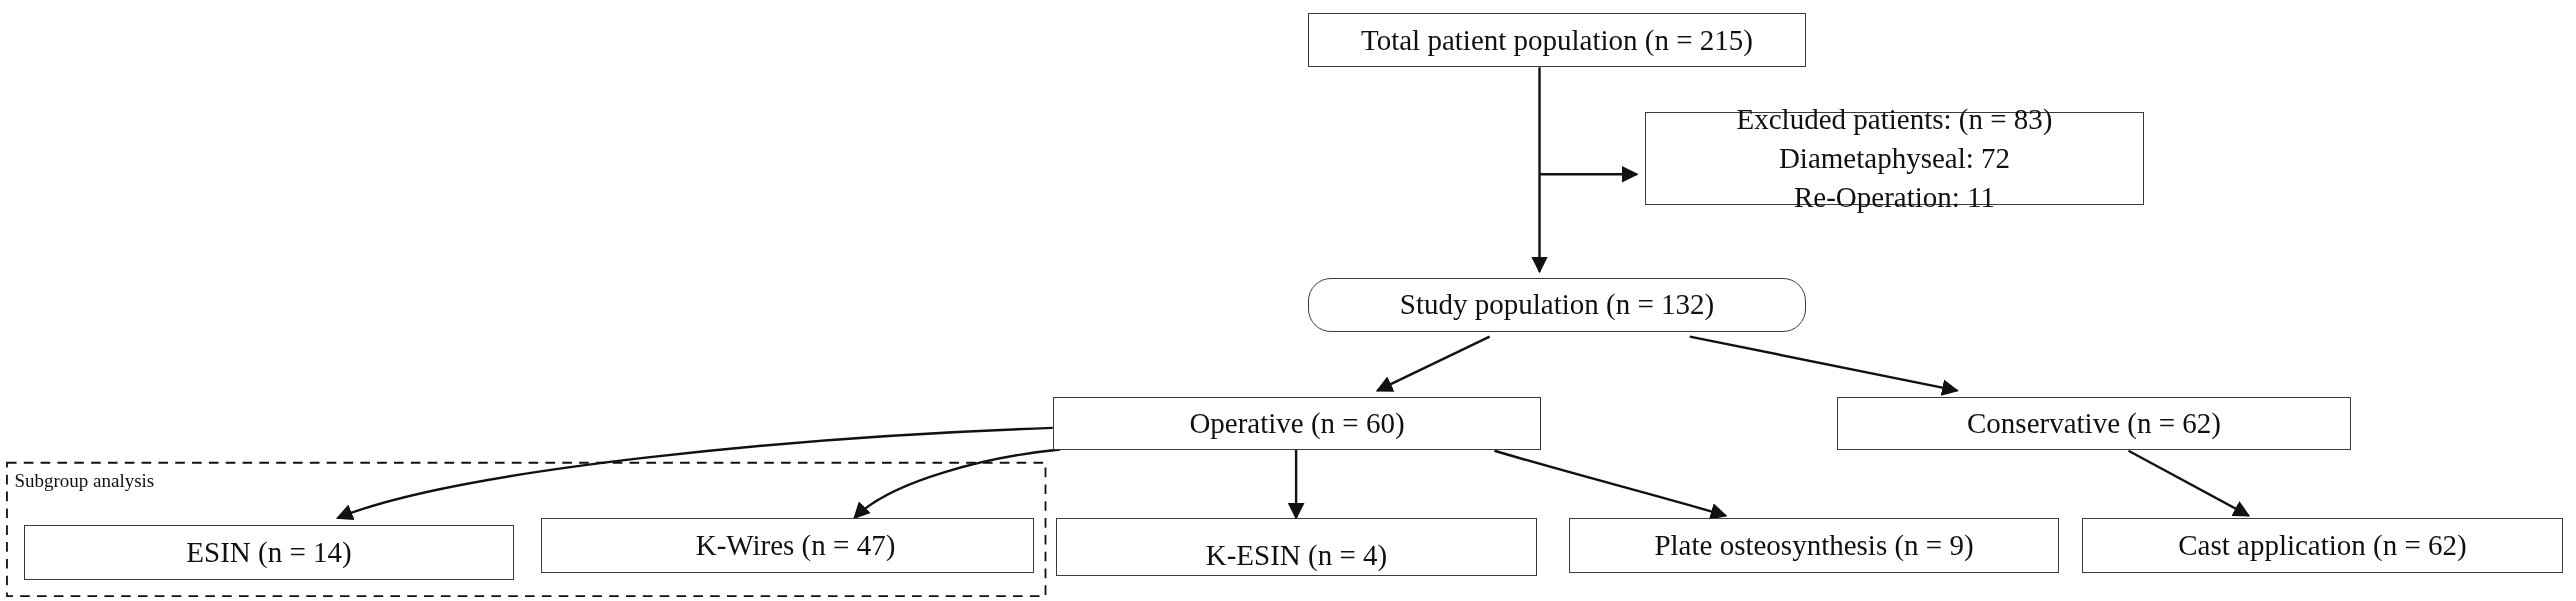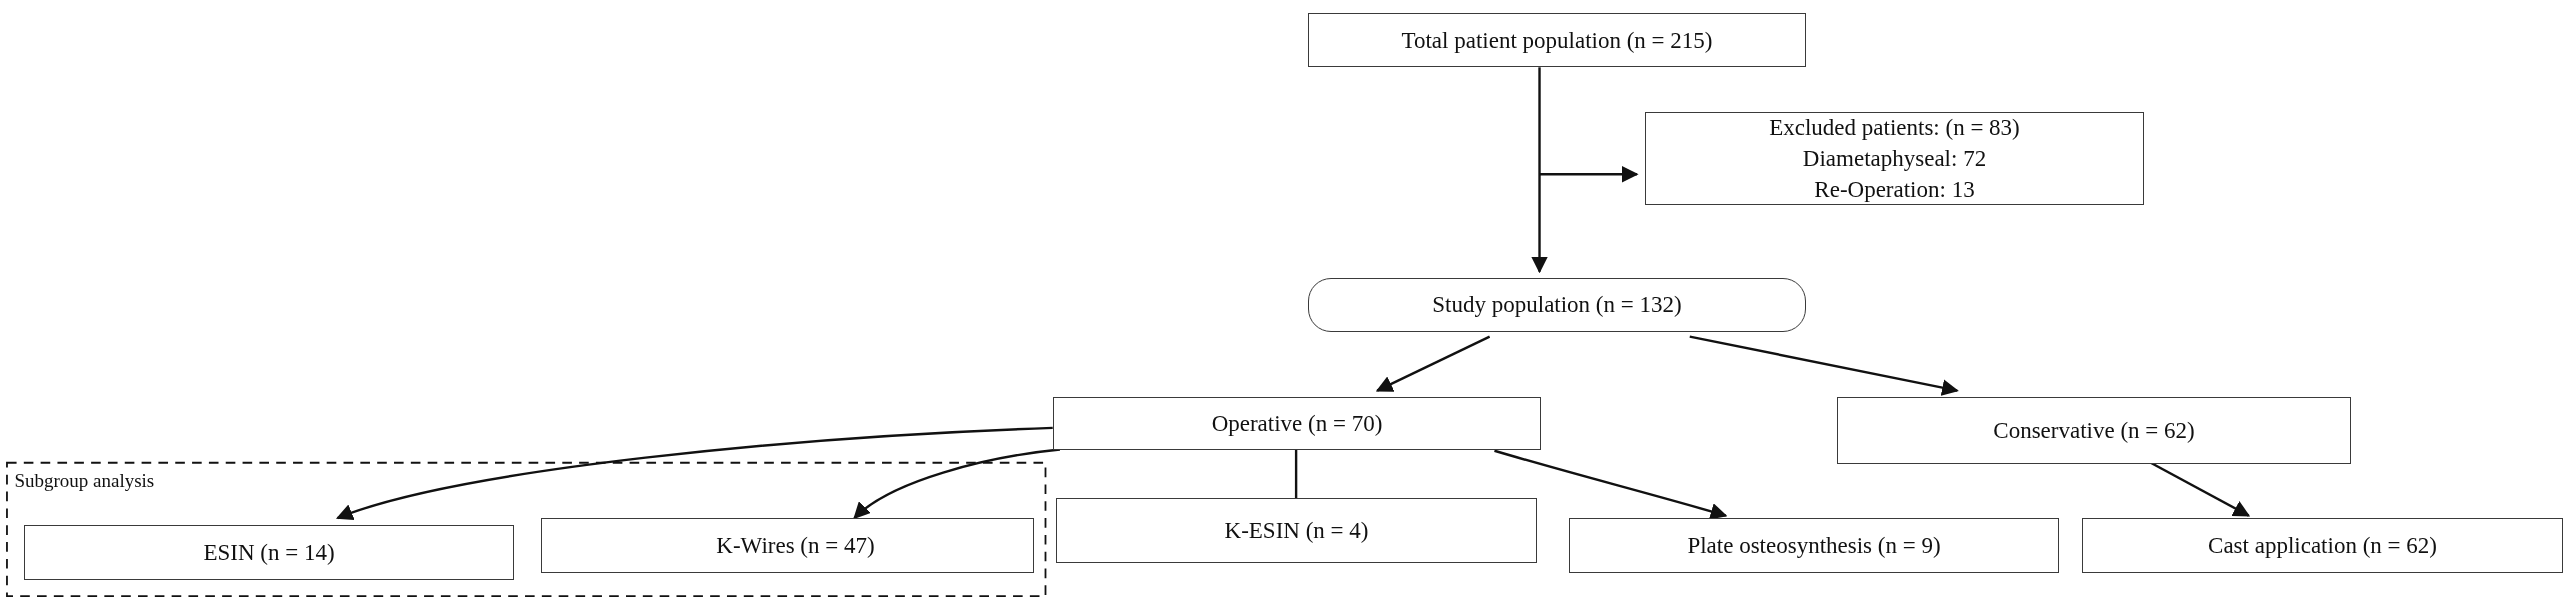--- a/index.html
+++ b/index.html
@@ -36,21 +36,21 @@
     align-items: center;
     justify-content: center;
     text-align: center;
     color: #111111;
     line-height: 1.35;
     z-index: 2;
   }
   .node .node-text {
     display: block;
     white-space: pre-line;
-    font-size: 23px;
+    font-size: 29px;
   }
   .subgroup-label {
     position: absolute;
     z-index: 3;
     color: #111111;
     font-size: 19px;
     white-space: nowrap;
     background: transparent;
   }
 </style>
@@ -89,44 +89,44 @@
 
   <div class="subgroup-label" style="left:14.4px; top:470px;">Subgroup analysis</div>
 
   <div class="node" style="left:1308px; top:13.2px; width:498px; height:54px;">
     <span class="node-text">Total patient population (n = 215)</span>
   </div>
 
   <div class="node" style="left:1645px; top:112px; width:499px; height:93px;">
     <span class="node-text">Excluded patients: (n = 83)
 Diametaphyseal: 72
-Re-Operation: 13</span>
+Re-Operation: 11</span>
   </div>
 
   <div class="node" style="left:1308px; top:278px; width:498px; height:54px;border-radius:23px;">
     <span class="node-text">Study population (n = 132)</span>
   </div>
 
   <div class="node" style="left:1053px; top:397px; width:488px; height:53px;">
-    <span class="node-text">Operative (n = 70)</span>
+    <span class="node-text">Operative (n = 60)</span>
   </div>
 
-  <div class="node" style="left:1837px; top:397px; width:514px; height:67px;">
+  <div class="node" style="left:1837px; top:397px; width:514px; height:53px;">
     <span class="node-text">Conservative (n = 62)</span>
   </div>
 
   <div class="node" style="left:24px; top:516px; width:490px; height:55px;margin-top:9px;">
     <span class="node-text">ESIN (n = 14)</span>
   </div>
 
   <div class="node" style="left:541px; top:518px; width:493px; height:55px;padding-left:16px;">
     <span class="node-text">K-Wires (n = 47)</span>
   </div>
 
-  <div class="node" style="left:1056px; top:498px; width:481px; height:65px;">
+  <div class="node" style="left:1056px; top:518px; width:481px; height:58px;align-items:flex-end;">
     <span class="node-text">K-ESIN (n = 4)</span>
   </div>
 
   <div class="node" style="left:1569px; top:518px; width:490px; height:55px;">
     <span class="node-text">Plate osteosynthesis (n = 9)</span>
   </div>
 
   <div class="node" style="left:2082px; top:518px; width:481px; height:55px;">
     <span class="node-text">Cast application (n = 62)</span>
   </div>

